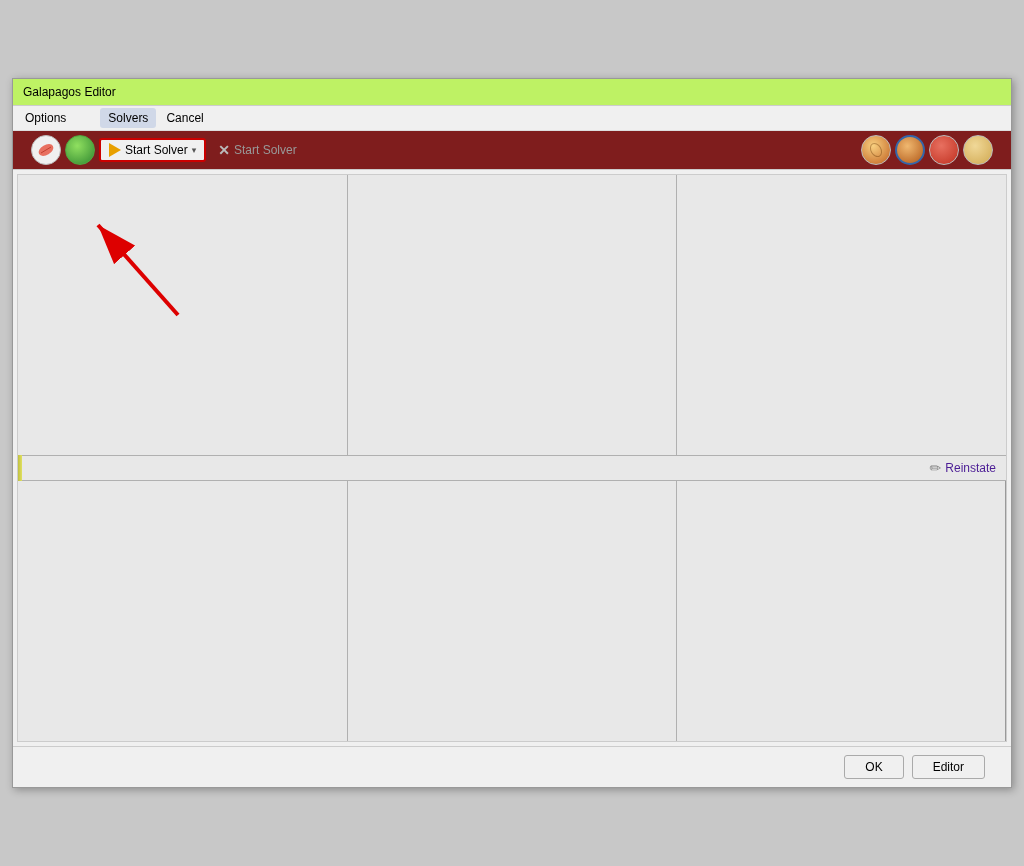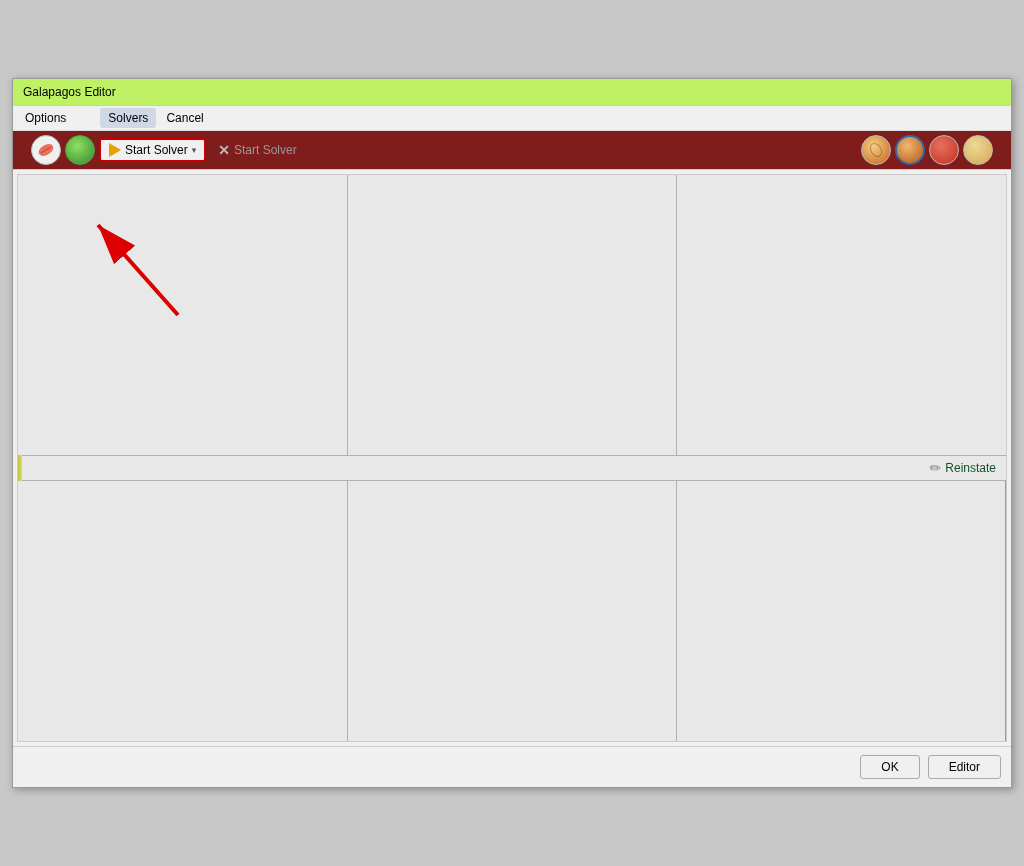--- a/index.html
+++ b/index.html
@@ -188,21 +188,21 @@
       gap: 4px;
     }
 
     .reinstate-icon {
       color: #888;
       font-size: 14px;
     }
 
     .reinstate-label {
       font-size: 12px;
-      color: #14532d;
+      color: #4c1d95;
     }
 
     .bottom-panels {
       display: flex;
       flex: 1;
     }
 
     .bottom-panel {
       flex: 1;
       background: #e8e8e8;
@@ -235,21 +235,21 @@
       top: 0;
       bottom: 0;
       width: 4px;
       background: linear-gradient(to right, #c0c040, #e0e060);
     }
 
     .footer {
       display: flex;
       justify-content: flex-end;
       align-items: center;
-      padding: 8px 10px;
+      padding: 8px 26px;
       gap: 8px;
       background: #f0f0f0;
       border-top: 1px solid #ccc;
     }
 
     .footer-btn {
       padding: 4px 20px;
       border: 1px solid #aaa;
       background: #f0f0f0;
       cursor: pointer;

